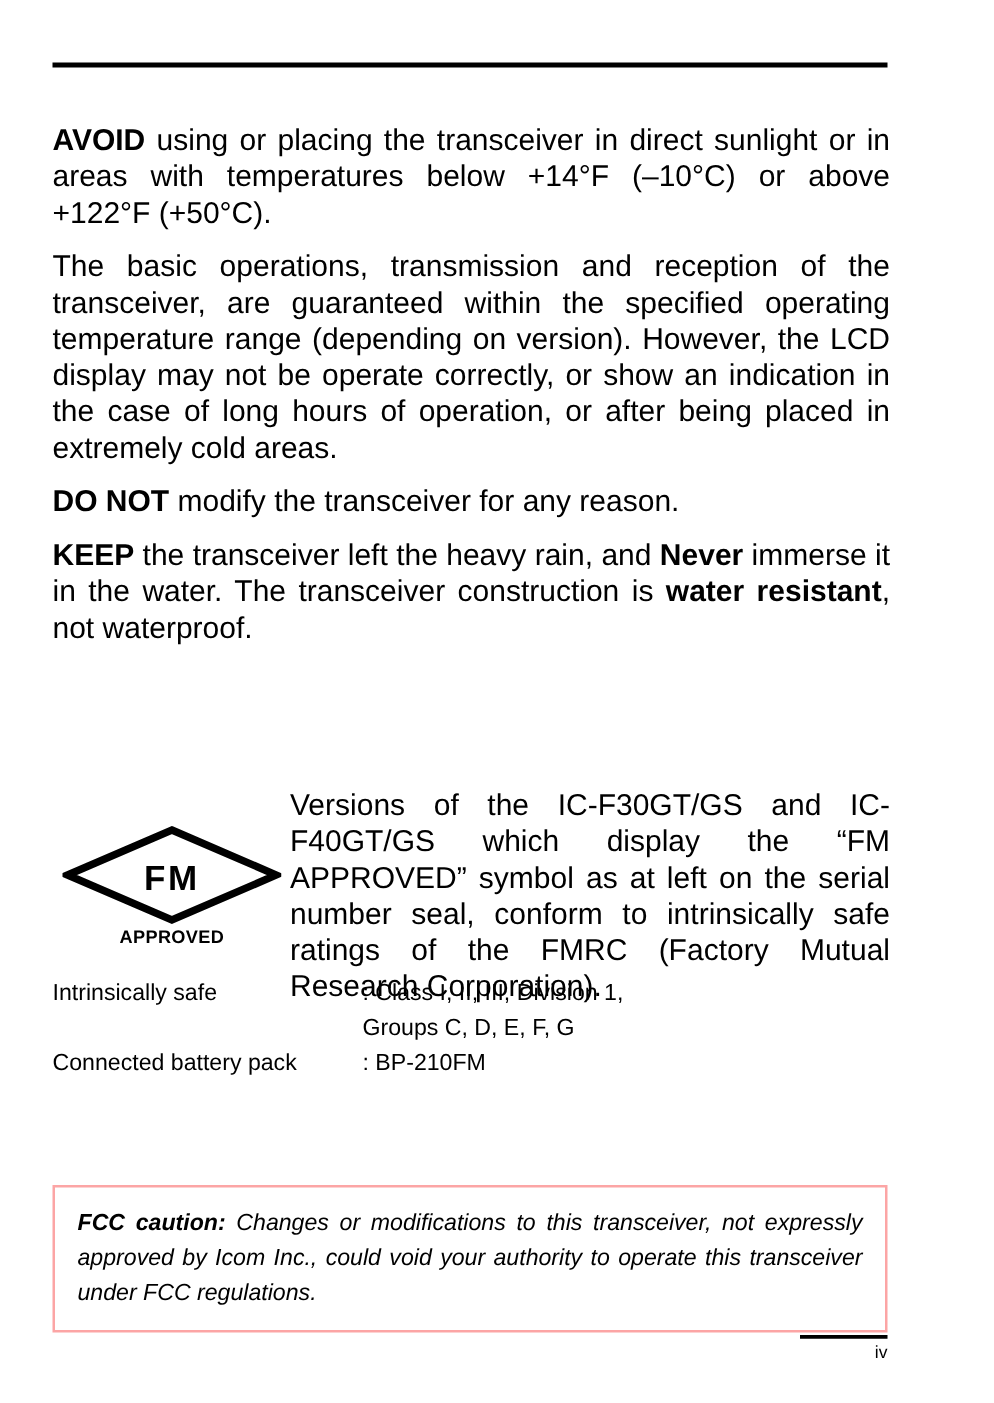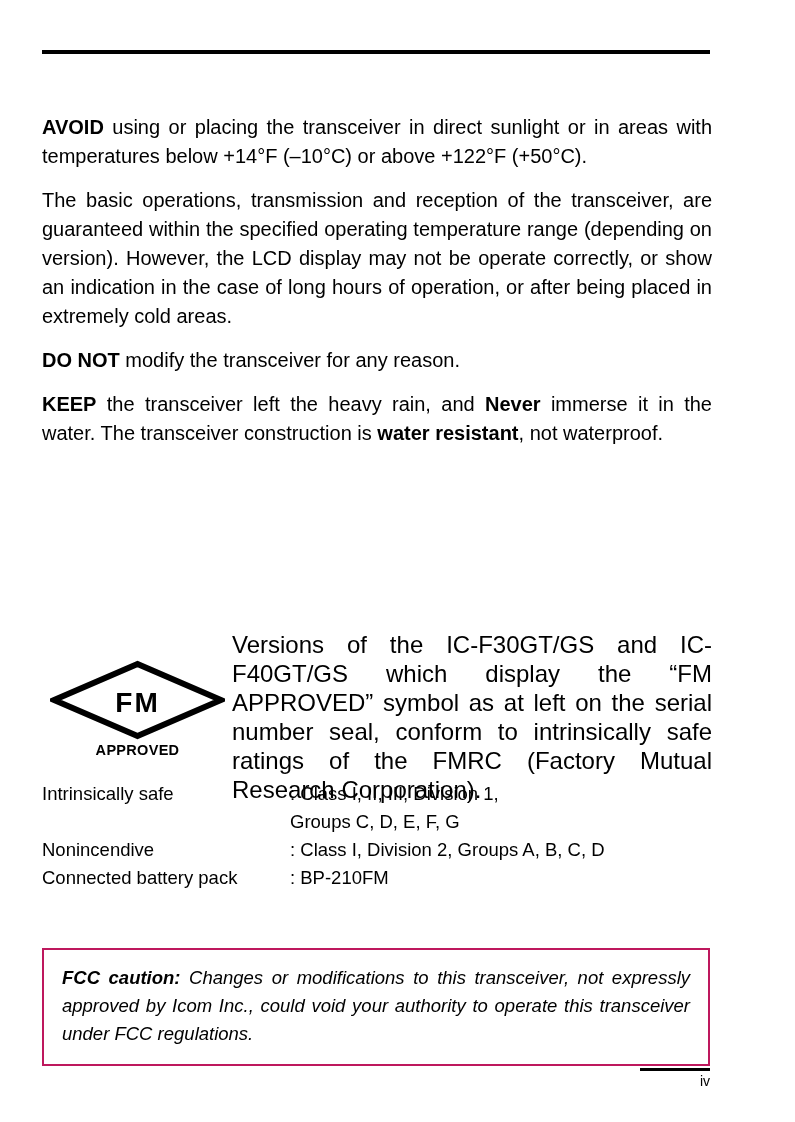--- a/index.html
+++ b/index.html
@@ -29,22 +29,22 @@
     height: 4px;
     background: #000;
   }
   .content {
     position: absolute;
     left: 42px;
     top: 98px;
     width: 670px;
   }
   p.para {
-    margin: 15px 0 14px 0;
-    font-size: 20px;
+    margin: 0 0 14px 0;
+    font-size: 24px;
     line-height: 29px;
     text-align: justify;
     text-justify: inter-word;
   }
   p.para:last-child { margin-bottom: 0; }
   b { font-weight: bold; }
 
   
   .fm-section {
     position: absolute;
@@ -103,21 +103,21 @@
     white-space: nowrap;
   }
 
   
   .fcc-box {
     position: absolute;
     left: 42px;
     top: 948px;
     width: 668px;
     box-sizing: border-box;
-    border: 2px solid #be185d;
+    border: 2px solid #fca5a5;
     padding: 14px 18px 16px 18px;
   }
   .fcc-text {
     font-size: 18.5px;
     line-height: 28px;
     font-style: italic;
     text-align: justify;
   }
   .fcc-text b {
     font-weight: bold;
@@ -175,24 +175,20 @@
 
     <div class="fm-text">Versions of the IC-F30GT/GS and IC-F40GT/GS which display the “FM APPROVED” symbol as at left on the serial number seal, conform to intrinsically safe ratings of the FMRC (Factory Mutual Research Corporation).</div>
 
     <div class="fm-table">
       <div class="fm-row">
         <div class="fm-label">Intrinsically safe</div>
         <div class="fm-value">: Class I, II, III, Division 1,</div>
       </div>
       <div class="fm-cont">Groups C, D, E, F, G</div>
       <div class="fm-row">
-        <div class="fm-label">Nonincendive</div>
-        <div class="fm-value">: Class I, Division 2, Groups A, B, C, D</div>
-      </div>
-      <div class="fm-row">
         <div class="fm-label">Connected battery pack</div>
         <div class="fm-value">: BP-210FM</div>
       </div>
     </div>
 
   </div>
 
   <div class="fcc-box">
     <div class="fcc-text"><b>FCC caution:</b><span> Changes or modifications to this transceiver, not expressly approved by Icom Inc., could void your authority to operate this transceiver under FCC regulations.</span></div>
   </div>

